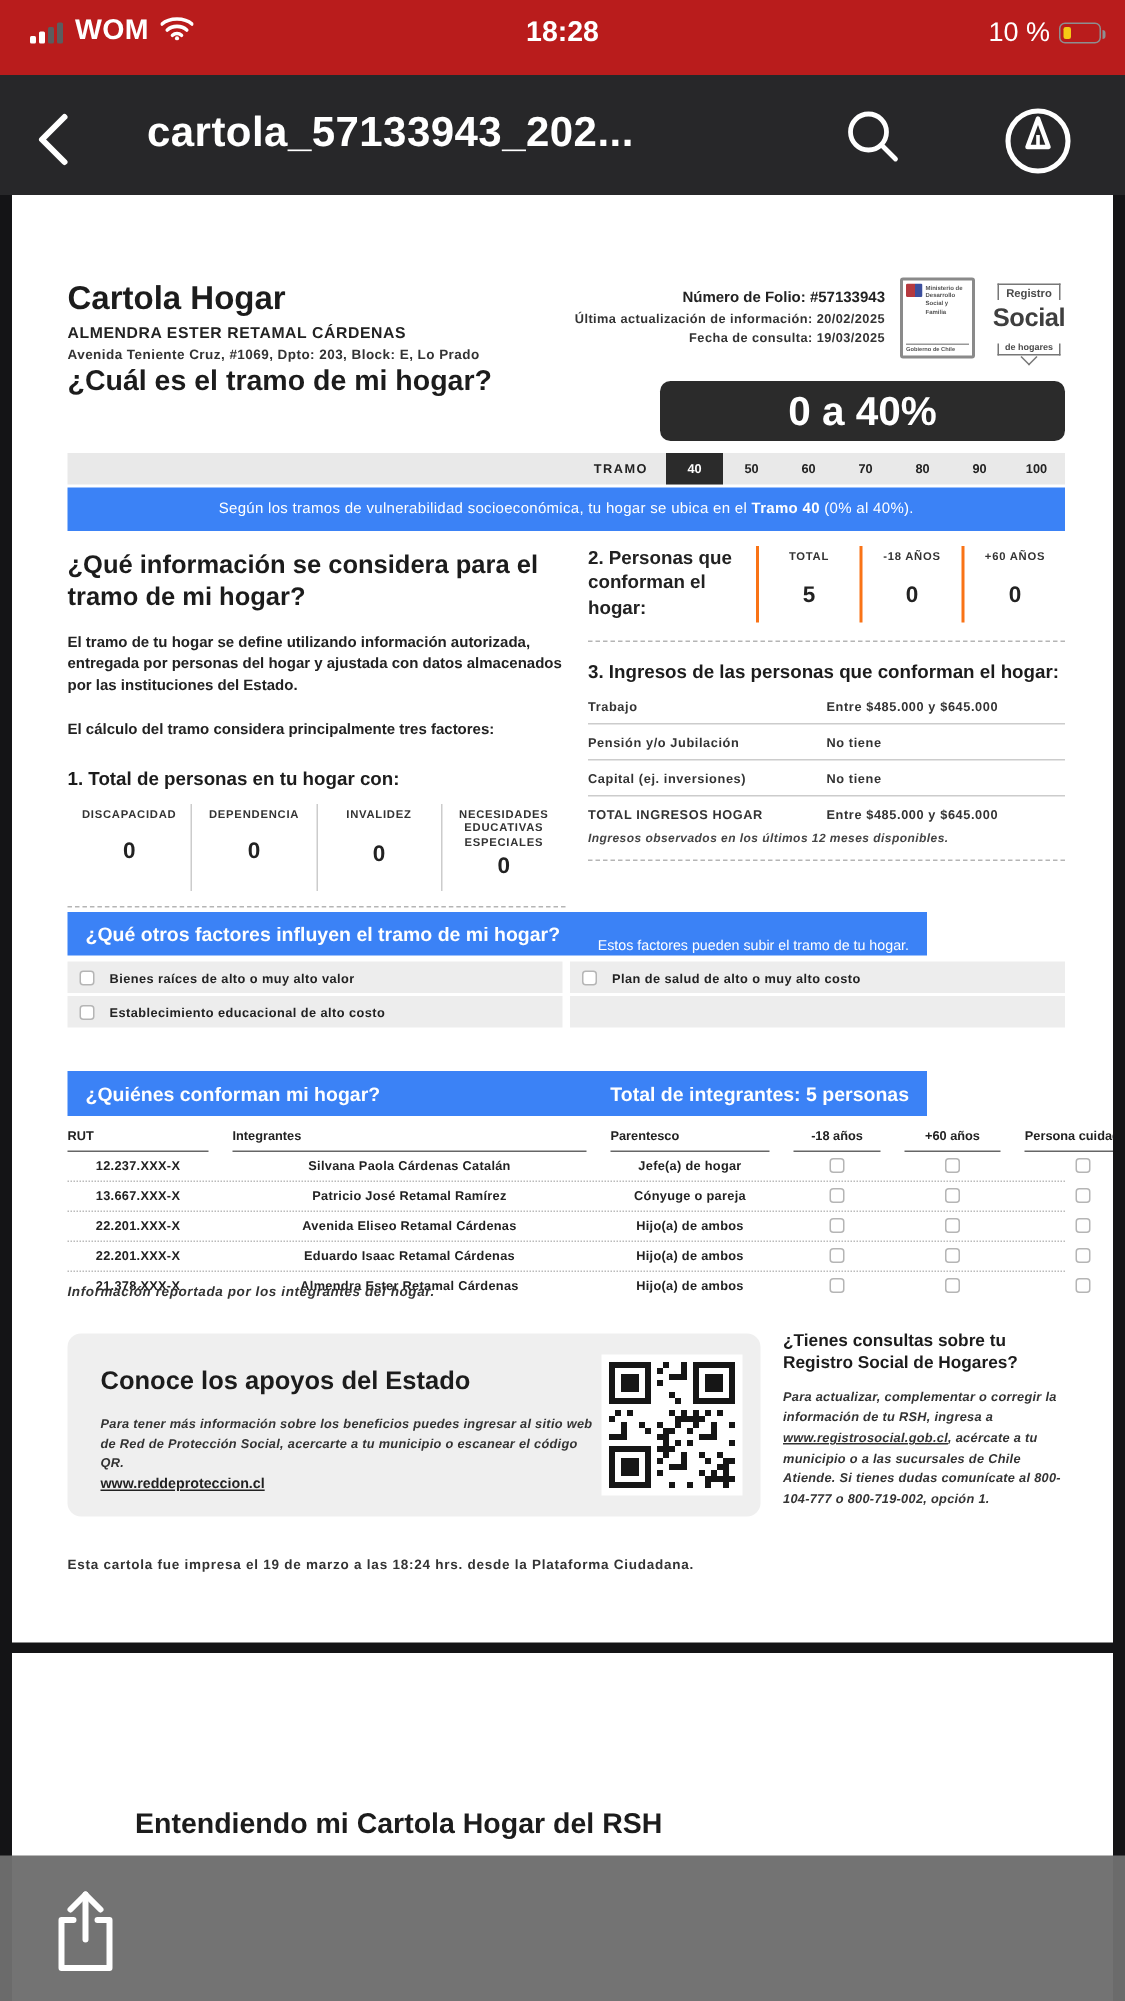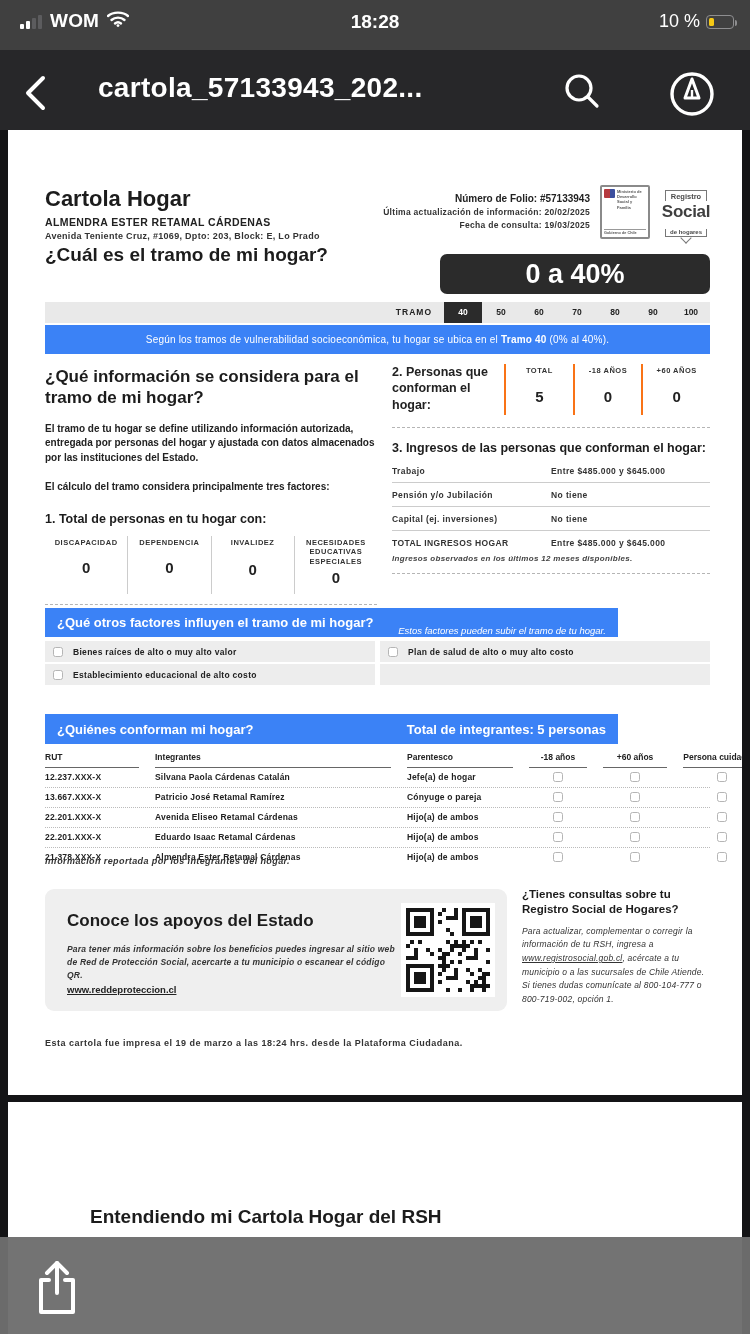--- a/index.html
+++ b/index.html
@@ -1,20 +1,20 @@
 <!DOCTYPE html>
 <html><head>
 <meta charset="utf-8">
 <style>
   * { margin:0; padding:0; box-sizing:border-box; }
   body { background:#000; font-family:"Liberation Sans", sans-serif; }
   #phone { position:relative; width:750px; height:1334px; background:#141416; overflow:hidden; }
 
   
-  #statusbar { position:absolute; top:0; left:0; width:750px; height:50px; background:#404040; color:#fff; }
+  #statusbar { position:absolute; top:0; left:0; width:750px; height:50px; background:#b91c1c; color:#fff; }
   .sb-left { position:absolute; left:20px; top:10px; display:flex; align-items:center; gap:8px; }
   .sig { display:flex; align-items:flex-end; gap:2px; height:16px; }
   .sig i { width:4px; border-radius:1px; display:block; }
   .carrier { font-size:19px; font-weight:600; letter-spacing:.2px; }
   .sb-time { position:absolute; left:0; right:0; top:11px; text-align:center; font-size:19px; font-weight:600; }
   .sb-right { position:absolute; right:16px; top:11px; display:flex; align-items:center; gap:6px; }
   .batt-pct { font-size:18px; font-weight:500; }
   .batt { position:relative; width:28px; height:14px; border:1px solid #8e8e90; border-radius:4px; }
   .batt .fill { position:absolute; left:2px; top:2px; bottom:2px; width:5px; border-radius:1.5px; }
   .batt .nub { position:absolute; right:-4px; top:4px; width:2.5px; height:6px; background:#8e8e90; border-radius:0 2px 2px 0; }
@@ -72,48 +72,48 @@
   .pers { display:flex; }
   .pers .pt { width:112px; font-size:12.5px; font-weight:800; line-height:1.3; padding-right:6px; }
   .pers .pc { flex:1; text-align:center; border-left:2px solid #f97316; padding:2px 2px 10px; }
   .irow { display:flex; justify-content:space-between; padding:7px 0 6px; font-size:8.5px; font-weight:700; letter-spacing:.4px; color:#333; }
   .irow .iv { width:50%; }
   .iline { border-bottom:1px solid #ccc; }
   .inote { font-style:italic; font-size:8px; font-weight:700; letter-spacing:.3px; color:#444; }
 
   .banner2 { width:573px; height:29px; display:flex; align-items:center; justify-content:space-between; padding:0 12px; }
   .banner2 .bl { font-size:13px; font-weight:800; }
-  .banner2 .br { font-size:9.5px; font-style:italic; font-weight:500;margin-top:16px; }
+  .banner2 .br { font-size:9.5px; font-weight:500;margin-top:16px; }
   .banner2 .br2 { font-size:13px; font-weight:800; }
 
   .frow { display:flex; gap:5px; margin-bottom:2px; }
   .fcell { flex:1; height:21px; display:flex; align-items:center; padding-left:8px; }
   .frow.g .fcell { background:#ededed; }
   .cb { width:10px; height:10px; border:1.5px solid #b5b5b5; border-radius:2.5px; background:#fff; flex:0 0 auto; }
   .fcell .cb { margin-right:10px; }
   .flabel { font-size:8.5px; font-weight:700; letter-spacing:.3px; color:#222; }
 
   .tbl { width:665px; }
   .trow { display:grid; grid-template-columns:94px 236px 106px 58px 64px 77px; column-gap:16px; align-items:center; }
   .thead > div { font-size:8.5px; font-weight:800; border-bottom:1px solid #666; padding:6px 0 4px; line-height:1.15; }
   .thead .c { text-align:center; }
-  .tbody .trow { padding:4.5px 0; }
+  .tbody .trow { padding:4.5px 0;text-align:center; }
   .tbody .trow + .trow { border-top:1px dotted #bbb; }
   .tbody .td { font-size:8.5px; font-weight:700; letter-spacing:.2px; color:#222; }
   .tbody .cb { justify-self:center; }
   .tnote { font-style:italic; font-size:9px; font-weight:700; letter-spacing:.4px; color:#333; }
 
   .apoyos { width:462px; height:122px; background:#efefef; border-radius:9px; }
   .ap-title { font-size:17px; font-weight:800; color:#1c1c1c; }
   .ap-text { font-size:8.5px; font-style:italic; font-weight:700; letter-spacing:.2px; line-height:1.55; color:#333; width:330px; }
   .ap-link { font-size:9.5px; font-weight:800; text-decoration:underline; color:#222; }
   .qr-tile { width:94px; height:94px; background:#fff; padding:5px; }
 
   .cons-title { font-size:11.5px; font-weight:800; line-height:1.3; color:#1c1c1c; }
-  .cons-text { font-size:8.5px; font-style:italic; font-weight:400; letter-spacing:.2px; line-height:1.6; color:#333; margin-top:8px; }
+  .cons-text { font-size:8.5px; font-style:italic; font-weight:700; letter-spacing:.2px; line-height:1.6; color:#333; margin-top:8px; }
   .cons-text .ln { text-decoration:underline; }
 
   .pfoot { font-size:9px; font-weight:700; letter-spacing:.5px; color:#333; }
 
   
   #page2 { position:absolute; top:1102px; left:8px; width:734px; height:232px; background:#fff; color:#222; overflow:hidden; }
   .p2-head { position:absolute; left:82px; top:104px; font-size:19px; font-weight:800; color:#1c1c1c; }
 
   
   #toolbar { position:absolute; left:0; top:1237px; width:750px; height:97px; background:rgba(110,110,110,.97); }

